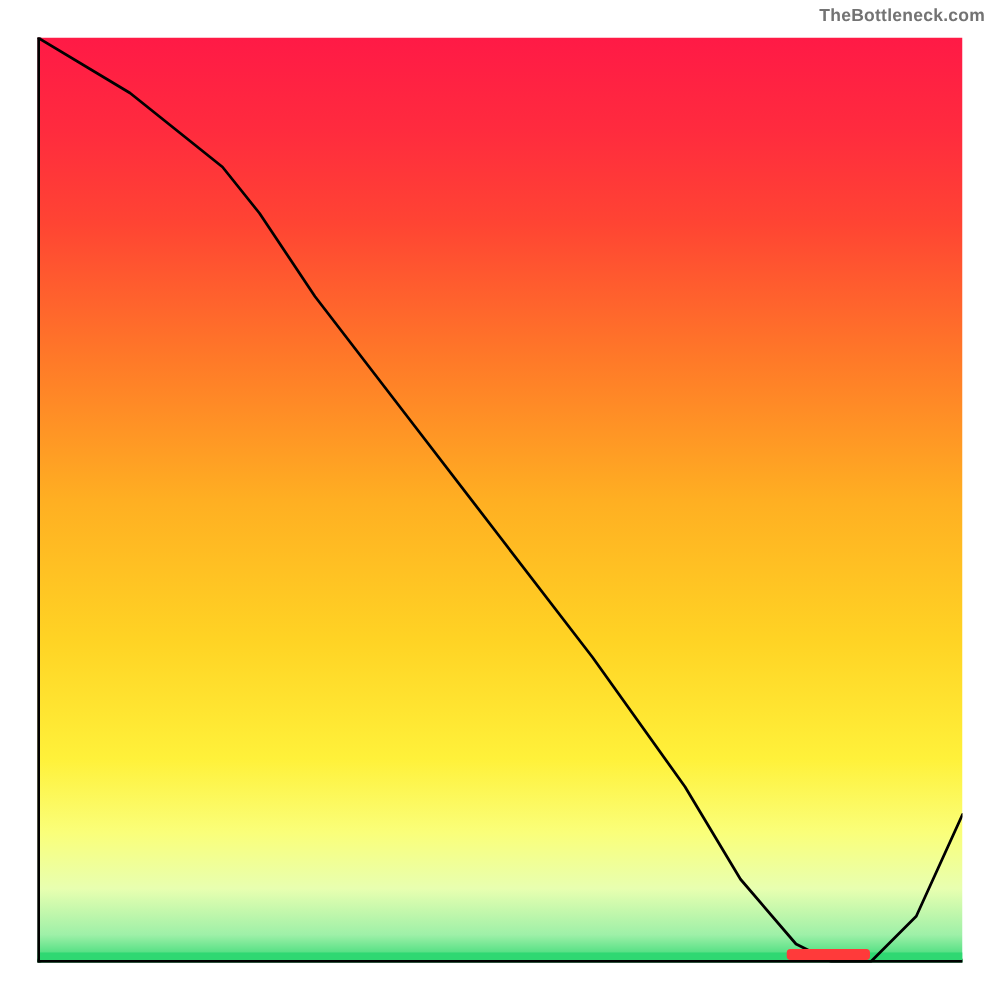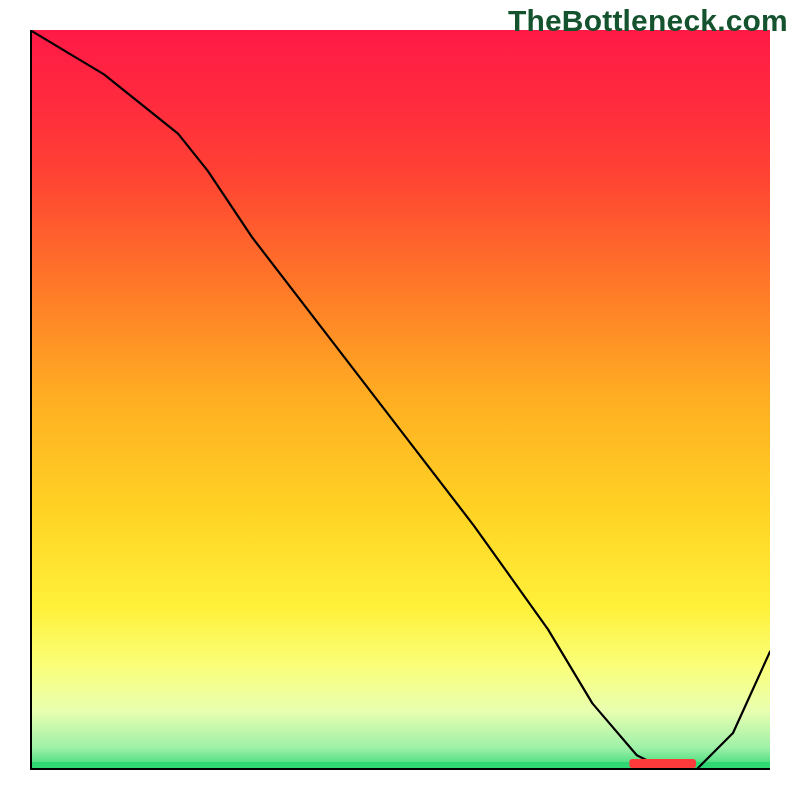--- a/index.html
+++ b/index.html
@@ -13,23 +13,23 @@
   }
   .wrap {
     position: relative;
     width: 800px;
     height: 800px;
   }
   .watermark {
     position: absolute;
     top: 4px;
     right: 12px;
-    font-size: 30px;
+    font-size: 14px;
     font-weight: bold;
-    color: #14532d;
+    color: #737373;
     letter-spacing: 0.2px;
     z-index: 5;
   }
   .plot-box {
     position: absolute;
     left: 30px;
     top: 30px;
     width: 740px;
     height: 740px;
     border: 3px solid #000;

